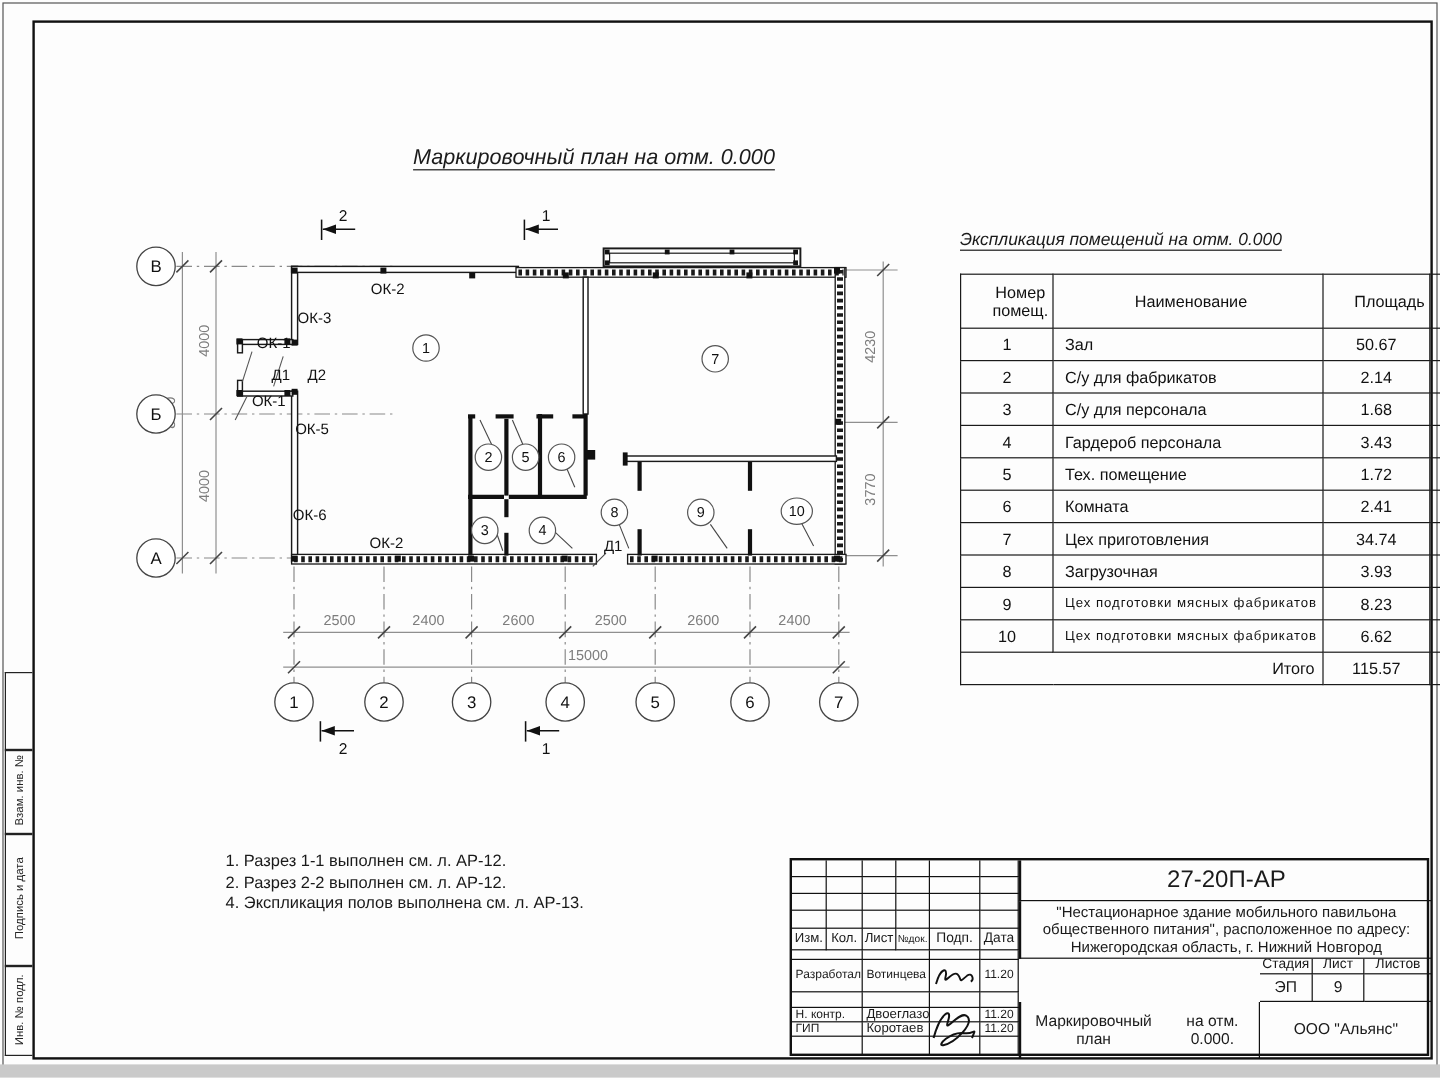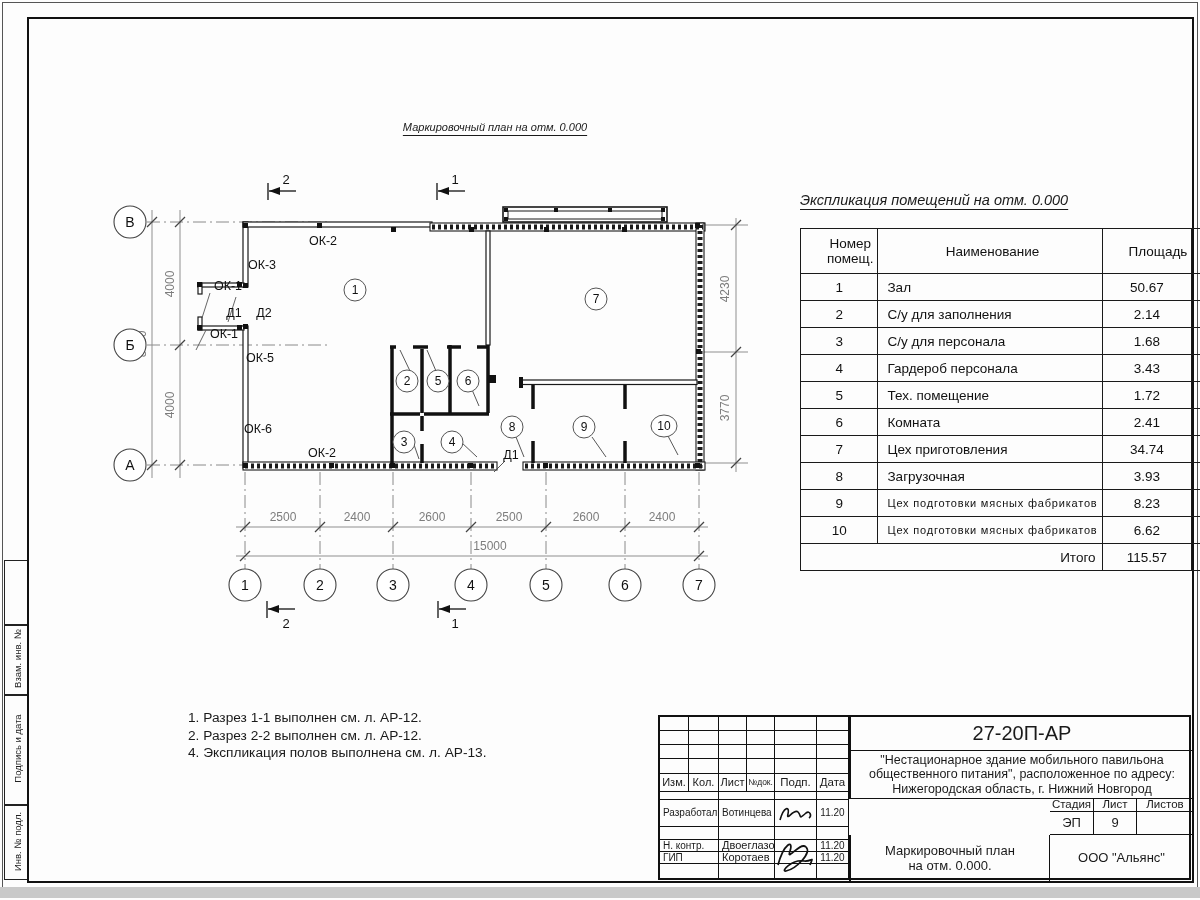--- a/index.html
+++ b/index.html
@@ -8,21 +8,21 @@
   .abs{position:absolute;}
   .outer-border{left:2px;top:2px;width:1194px;height:893px;border:1px solid #555;}
   .inner-frame{left:27px;top:17px;width:1163px;height:862px;border:2px solid #111;}
   .scan-band{left:0;top:887px;width:1200px;height:11px;background:#c9c9c9;}
   
   .strip-cell{left:4px;width:23px;border:1.5px solid #222;border-right:none;box-sizing:border-box;}
   .rot{position:absolute;left:-38px;top:50%;width:100px;margin-top:-7px;transform:rotate(-90deg);
        font-size:9.5px;text-align:center;color:#222;}
   
   .plan-title{left:330px;top:121px;width:330px;text-align:center;font-style:italic;font-weight:500;
-              font-size:11px;text-decoration:underline;text-underline-offset:4px;}
+              font-size:18px;text-decoration:underline;text-underline-offset:4px;}
   .table-title{left:800px;top:192px;width:388px;text-align:left;font-style:italic;font-weight:500;
                font-size:14.5px;text-decoration:underline;text-underline-offset:4px;}
   
   table.sched{position:absolute;left:800px;top:228px;border-collapse:collapse;table-layout:fixed;
               font-size:13.5px;color:#111;}
   table.sched td,table.sched th{border:1.7px solid #1a1a1a;padding:0 4px;font-weight:normal;
               overflow:hidden;white-space:nowrap;}
   table.sched th{height:44px;white-space:normal;line-height:15px;padding-left:26px;}
   table.sched td{height:26px;}
   .c-num{width:48px;text-align:center;}
@@ -343,21 +343,21 @@
       <th class="c-cat">Кат. пом.</th>
     </tr>
     <tr>
       <td class="c-num">1</td>
       <td class="c-name">Зал</td>
       <td class="c-area">50.67</td>
       <td class="c-cat"></td>
     </tr>
     <tr>
       <td class="c-num">2</td>
-      <td class="c-name">С/у для заполнения</td>
+      <td class="c-name">С/у для фабрикатов</td>
       <td class="c-area">2.14</td>
       <td class="c-cat"></td>
     </tr>
     <tr>
       <td class="c-num">3</td>
       <td class="c-name">С/у для персонала</td>
       <td class="c-area">1.68</td>
       <td class="c-cat"></td>
     </tr>
     <tr>
@@ -500,21 +500,21 @@
 
 
     <div class="cell" style="left:390px;top:82px;width:44px;height:13px;font-size:11.5px;">Стадия</div>
     <div class="cell" style="left:434px;top:82px;width:43px;height:13px;font-size:11.5px;">Лист</div>
     <div class="cell noline-r" style="left:477px;top:82px;width:56px;height:13px;font-size:11.5px;">Листов</div>
 
     <div class="cell" style="left:390px;top:95px;width:44px;height:23px;font-size:13px;">ЭП</div>
     <div class="cell" style="left:434px;top:95px;width:43px;height:23px;font-size:13px;">9</div>
     <div class="cell noline-r" style="left:477px;top:95px;width:56px;height:23px;font-size:13px;"></div>
 
-    <div class="cell noline-b" style="left:189px;top:118px;width:201px;height:47px;border-left:2px solid #111;font-size:13px;flex-direction:column;">
+    <div class="cell noline-b" style="left:189px;top:118px;width:201px;height:47px;border-left:2px solid #111;font-size:13px;flex-direction:row;">
       <div>Маркировочный план</div>
       <div>на отм. 0.000.</div>
     </div>
     <div class="cell noline-r noline-b" style="left:390px;top:118px;width:143px;height:47px;font-size:13px;">ООО "Альянс"</div>
   </div>
 
   <div class="abs scan-band"></div>
 </div>
 
 </body></html>

